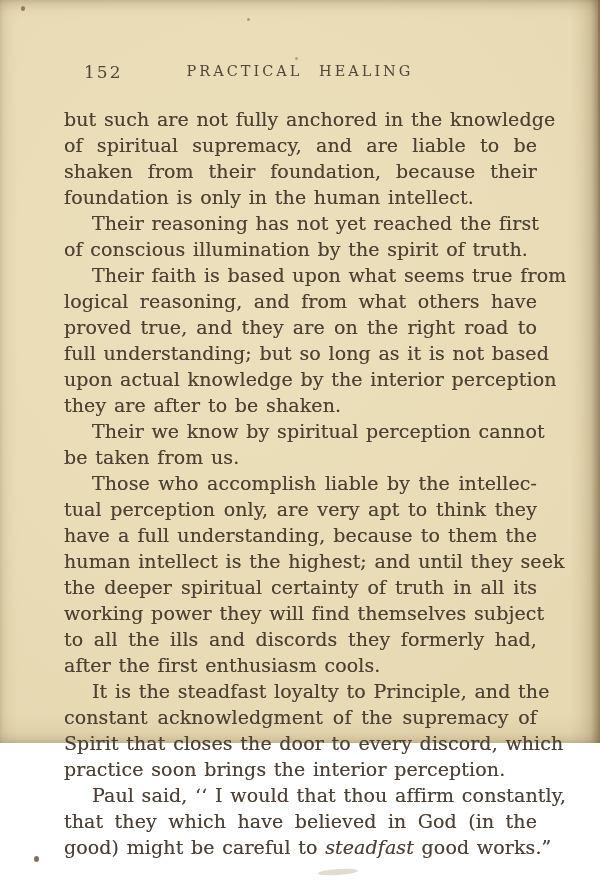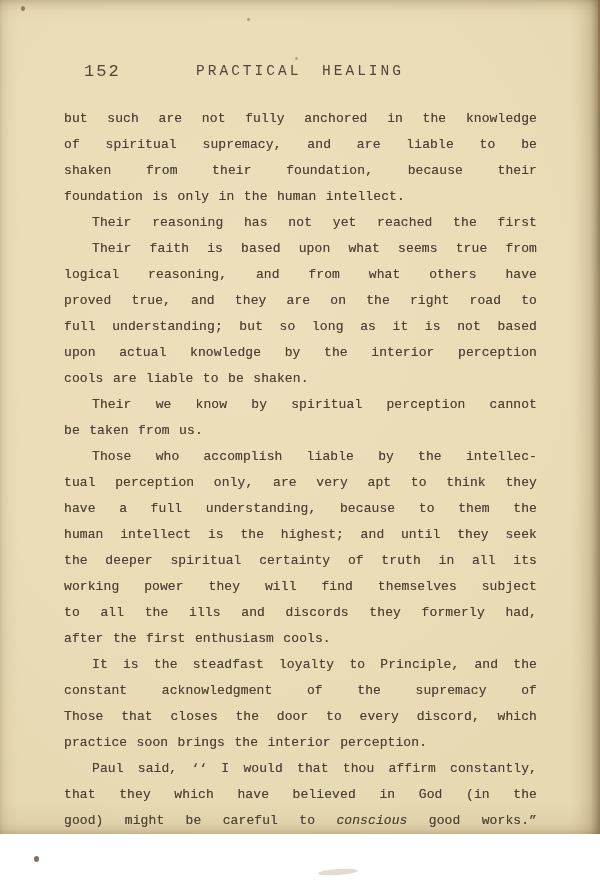--- a/index.html
+++ b/index.html
@@ -6,33 +6,32 @@
     margin: 0;
     padding: 0;
     width: 600px;
     height: 895px;
     overflow: hidden;
     font-family: "DejaVu Serif", "Liberation Serif", serif;
   }
   .page {
     position: relative;
     width: 600px;
-    height: 834px;
+    height: 743px;
     background:
       radial-gradient(ellipse 130% 110% at 42% 38%, rgba(255,250,228,0.22), rgba(0,0,0,0) 62%),
       linear-gradient(90deg, rgba(122,96,56,0.10) 0%, rgba(0,0,0,0) 3%, rgba(0,0,0,0) 95%, rgba(122,96,56,0.16) 98.5%, rgba(92,70,40,0.42) 100%),
       linear-gradient(180deg, rgba(122,96,56,0.09) 0%, rgba(0,0,0,0) 2.5%, rgba(0,0,0,0) 96%, rgba(122,96,56,0.10) 100%),
       #e7d9b2;
     box-shadow:
       inset -9px 0 16px -7px rgba(95,72,42,0.45),
       inset 5px 0 12px -9px rgba(95,72,42,0.30),
       inset 0 7px 12px -9px rgba(95,72,42,0.28),
       inset 0 -7px 12px -9px rgba(95,72,42,0.26);
     color: #4c4034;
-    font-family: Liberation Mono, monospace;
   }
   .header {
     position: absolute;
     top: 62px;
     left: 0;
     width: 100%;
     height: 22px;
   }
   .pagenum {
     position: absolute;
@@ -56,21 +55,21 @@
   .body-text {
     position: absolute;
     left: 64px;
     top: 106px;
     width: 473px;
   }
   .line {
     display: block;
     height: 26px;
     line-height: 26px;
-    font-size: 13px;
+    font-size: 19px;
     letter-spacing: 0.1px;
     word-spacing: 1.5px;
     white-space: nowrap;
     text-align: justify;
     text-align-last: justify;
     text-shadow: 0 0 0.6px rgba(76,64,52,0.55);
   }
   .line.noju {
     text-align: left;
     text-align-last: left;
@@ -111,43 +110,44 @@
     <span class="pagenum">152</span>
     <span class="title">PRACTICAL HEALING</span>
   </div>
 
   <div class="body-text" id="body-text">
       <div class="line">but such are not fully anchored in the knowledge</div>
       <div class="line">of spiritual supremacy, and are liable to be</div>
       <div class="line">shaken from their foundation, because their</div>
       <div class="line noju">foundation is only in the human intellect.</div>
       <div class="line indent">Their reasoning has not yet reached the first</div>
+      <div class="line noju">of conscious illumination by the spirit of truth.</div>
       <div class="line indent">Their faith is based upon what seems true from</div>
       <div class="line">logical reasoning, and from what others have</div>
       <div class="line">proved true, and they are on the right road to</div>
       <div class="line">full understanding; but so long as it is not based</div>
       <div class="line">upon actual knowledge by the interior perception</div>
-      <div class="line noju">cools are liable to be shaken.</div>
+      <div class="line noju">they are after to be shaken.</div>
       <div class="line indent">Their we know by spiritual perception cannot</div>
       <div class="line noju">be taken from us.</div>
       <div class="line indent">Those who accomplish liable by the intellec-</div>
       <div class="line">tual perception only, are very apt to think they</div>
       <div class="line">have a full understanding, because to them the</div>
       <div class="line">human intellect is the highest; and until they seek</div>
       <div class="line">the deeper spiritual certainty of truth in all its</div>
       <div class="line">working power they will find themselves subject</div>
       <div class="line">to all the ills and discords they formerly had,</div>
       <div class="line noju">after the first enthusiasm cools.</div>
       <div class="line indent">It is the steadfast loyalty to Principle, and the</div>
       <div class="line">constant acknowledgment of the supremacy of</div>
-      <div class="line">Those that closes the door to every discord, which</div>
+      <div class="line">Spirit that closes the door to every discord, which</div>
       <div class="line noju">practice soon brings the interior perception.</div>
       <div class="line indent">Paul said, ‘‘ I would that thou affirm constantly,</div>
       <div class="line">that they which have believed in God (in the</div>
-      <div class="line"><span>good) might be careful to </span><span class="it">conscious</span><span> good works.”</span></div>
+      <div class="line"><span>good) might be careful to </span><span class="it">steadfast</span><span> good works.”</span></div>
     </div>
 
   <span class="speck s1"></span>
   <span class="speck s2"></span>
   <span class="speck s3"></span>
   <span class="speck s4"></span>
   <span class="smudge"></span>
   <span class="edge-line"></span>
 </div>
 

